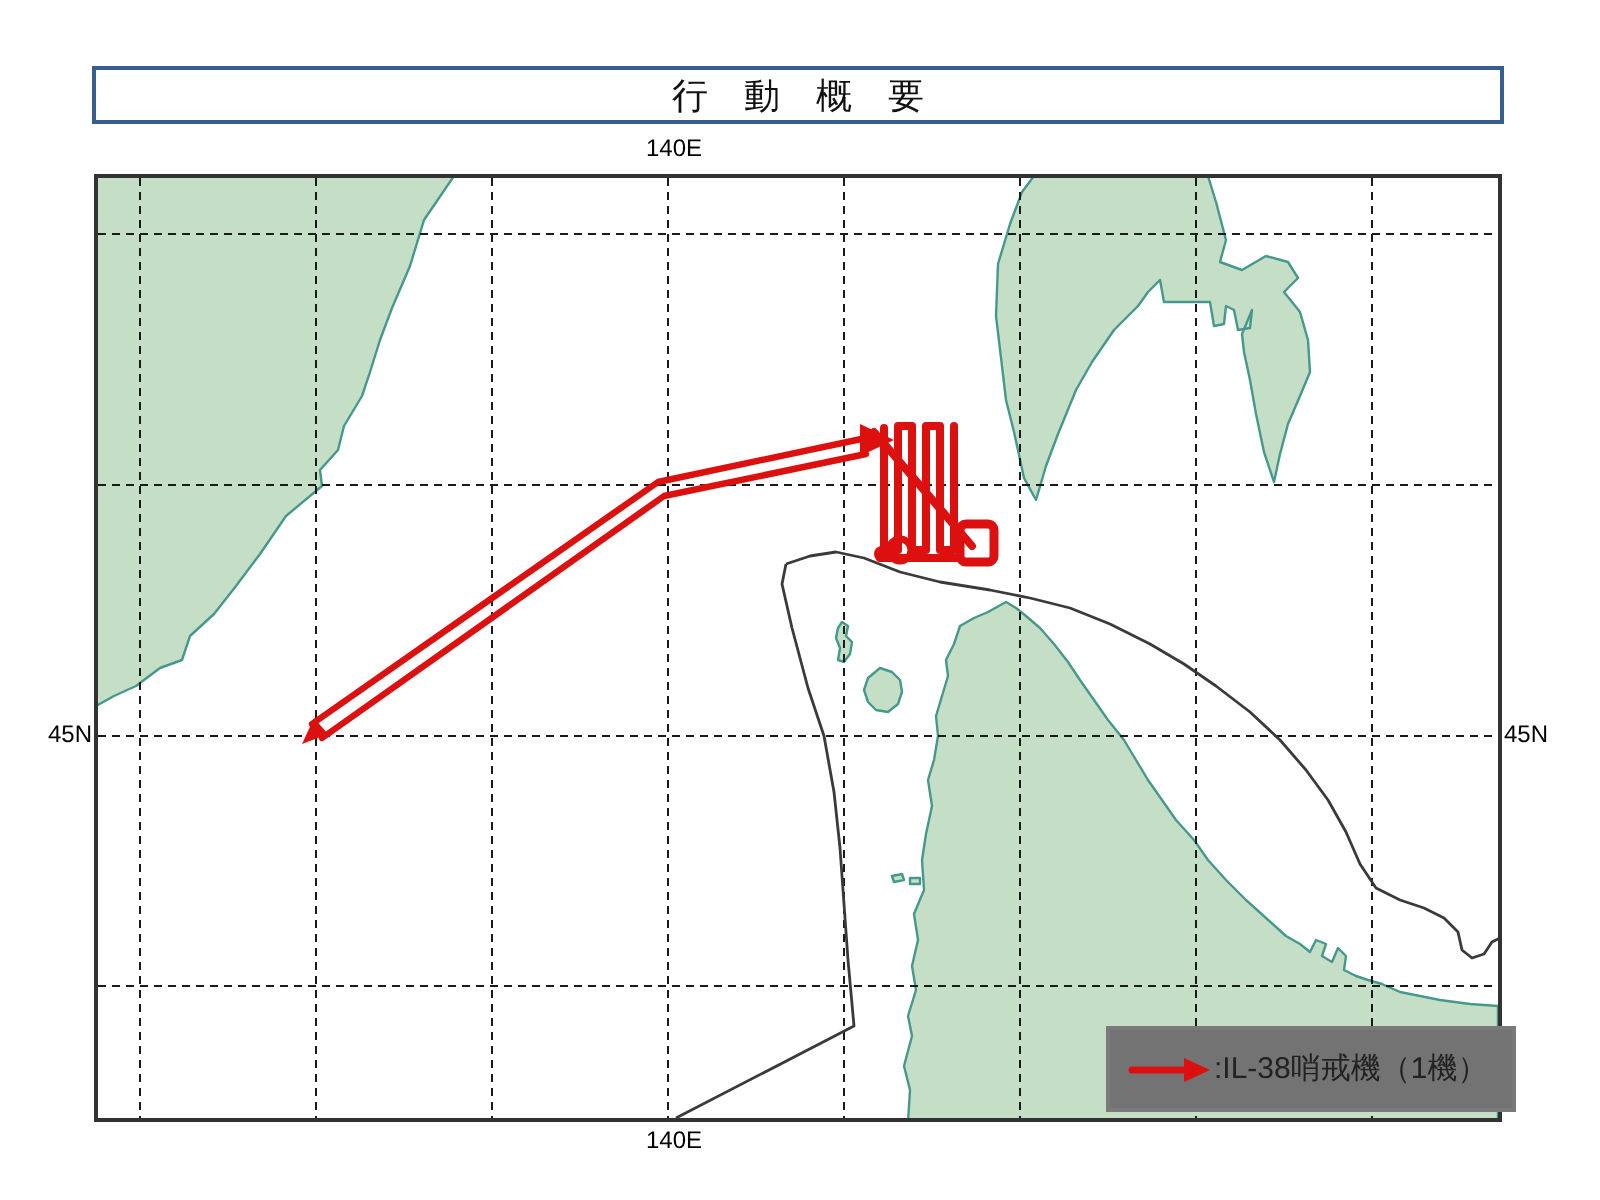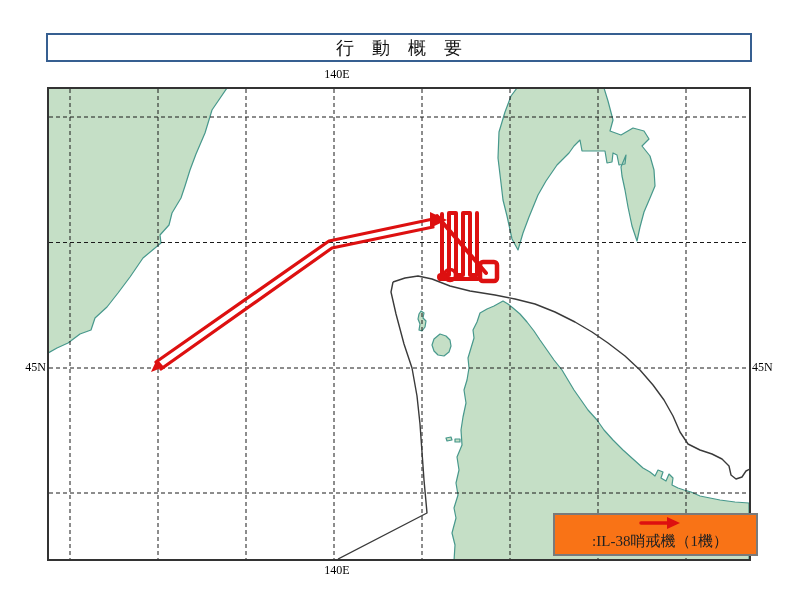--- a/index.html
+++ b/index.html
@@ -1,31 +1,31 @@
 <!DOCTYPE html>
 <html style="--title-border: #365f91; --map-border: #333333; --grid-line: #1a1a1a; --land-fill: #c5dfc6; --coast-stroke: #47988c; --boundary-line: #3a3a3a; --track-red: #dd1010; --legend-border: #7a7a7a;"><head>
 <meta charset="utf-8">
 <style>
   html,body{margin:0;padding:0;background:#fff;}
   .page{position:relative;width:800px;height:600px;background:#fff;overflow:hidden;
-        font-family:Liberation Serif, serif;}
+        font-family:Liberation Sans, sans-serif;}
   .title-box{position:absolute;left:46px;top:33px;width:702px;height:25px;
              border:2px solid var(--title-border,#365f91);background:#fff;
              display:flex;align-items:center;justify-content:center;
              font-size:18px;color:#111;}
   .geo-label{position:absolute;font-size:12px;color:#000000;white-space:nowrap;}
   .lbl-top{left:316px;top:67px;width:42px;text-align:center;}
   .lbl-bottom{left:316px;top:563px;width:42px;text-align:center;}
   .lbl-left{left:14px;top:360px;width:32px;text-align:right;}
   .lbl-right{left:752px;top:360px;width:32px;text-align:left;}
   .map-svg{position:absolute;left:0;top:0;}
   .legend{position:absolute;left:553px;top:513px;width:192px;height:39px;
-          border:2px solid var(--legend-border,#7a7a7a);background:#f97316;
+          border:2px solid var(--legend-border,#7a7a7a);background:#737373;
           display:flex;align-items:center;padding-left:9px;gap:1px;
-          font-size:15px;color:#222;flex-direction:column;}
+          font-size:15px;color:#222;}
   .sea{fill:#ffffff;stroke:var(--map-border,#333);stroke-width:2;}
   .land{fill:var(--land-fill,#c5dfc6);stroke:var(--coast-stroke,#47988c);stroke-width:1.2;stroke-linejoin:round;}
   .grid{stroke:var(--grid-line,#1a1a1a);stroke-width:1;stroke-dasharray:4 3;fill:none;}
   .bline{stroke:var(--boundary-line,#3a3a3a);stroke-width:1.4;fill:none;stroke-linejoin:round;}
   .rline{stroke:var(--track-red,#dd1010);fill:none;stroke-linejoin:round;stroke-linecap:round;}
   .rfill{fill:var(--track-red,#dd1010);stroke:none;}
 </style>
 </head>
 <body>
 

